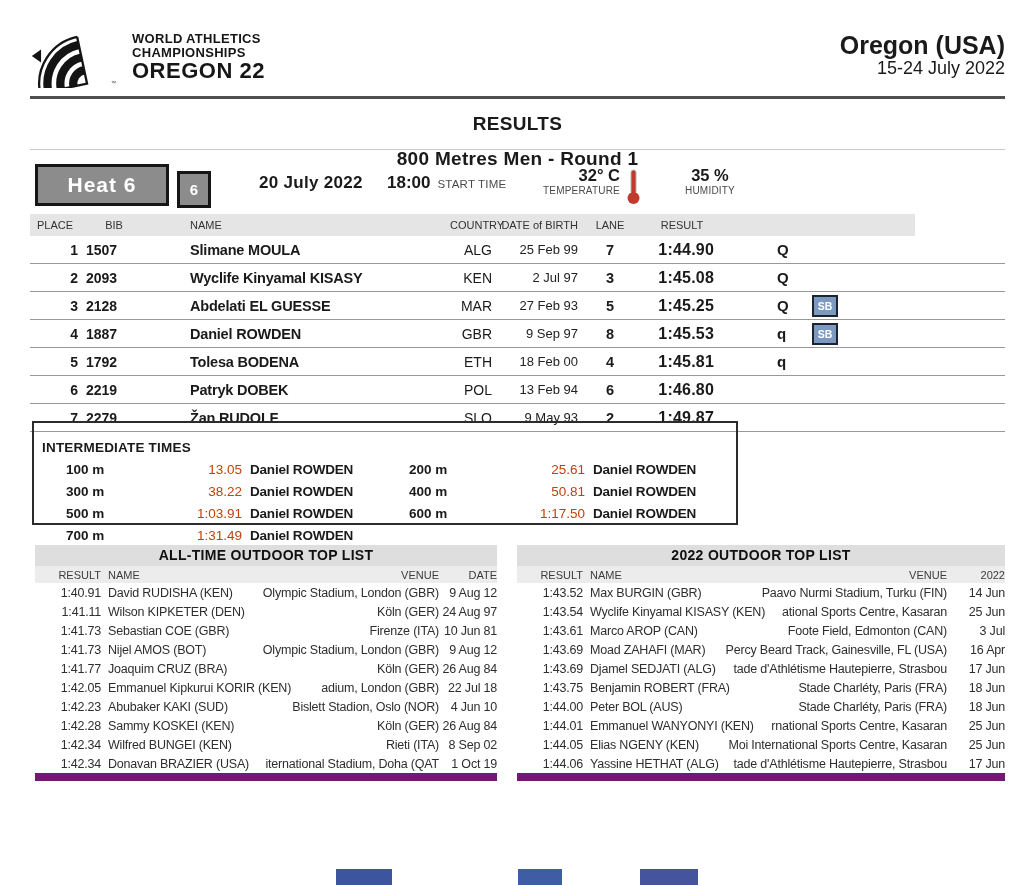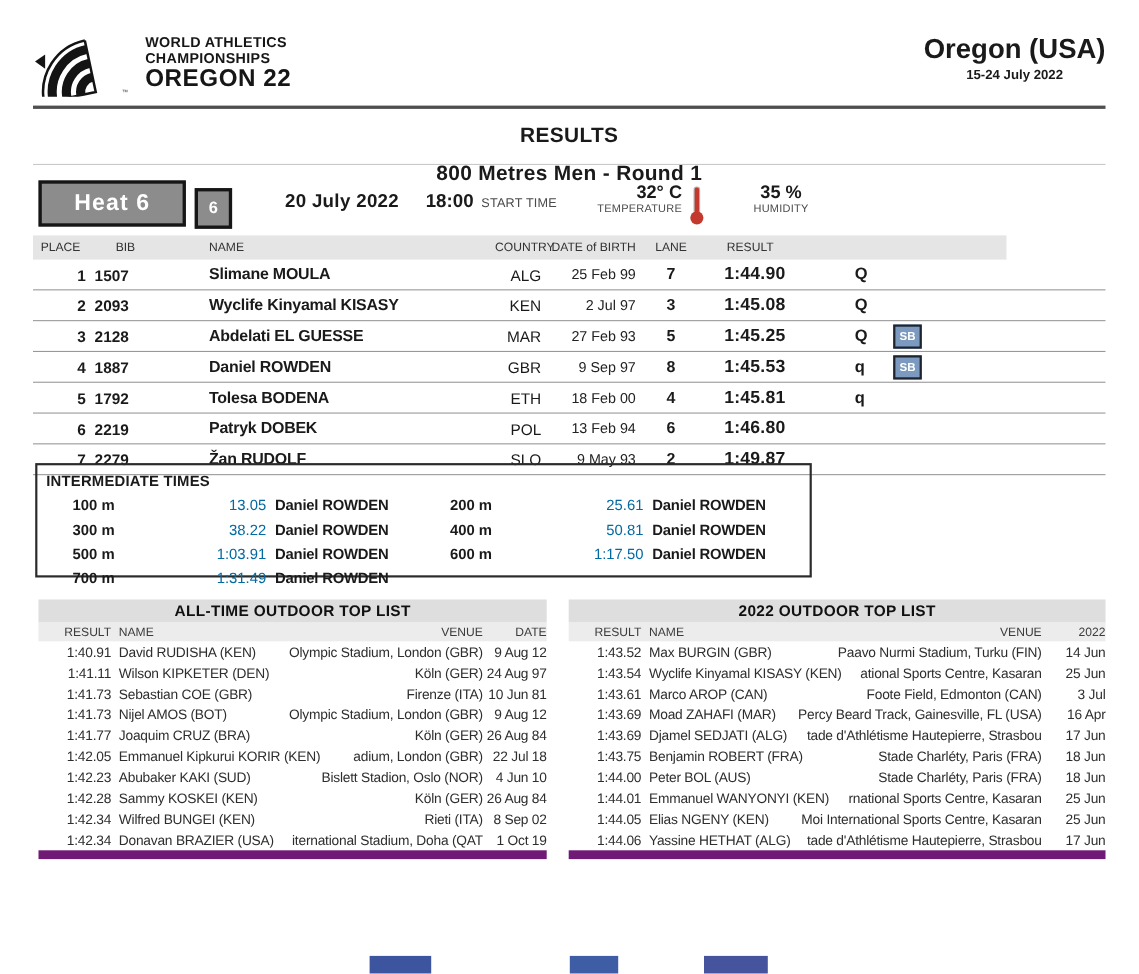--- a/index.html
+++ b/index.html
@@ -6,21 +6,21 @@
   body{width:1035px;height:885px;background:#ffffff;font-family:"Liberation Sans",sans-serif;color:#1a1a1a;position:relative;overflow:hidden;}
 
   
   .header{position:absolute;top:24px;left:30px;right:30px;height:72px;border-bottom:3px solid #4f4f4f;display:flex;align-items:flex-start;}
   .logo{display:flex;align-items:center;gap:10px;}
   .logo-text{padding-top:2px;}
   .lt-small{font-size:13px;font-weight:700;line-height:14px;letter-spacing:.3px;color:#161616;}
   .lt-big{font-size:22px;font-weight:800;line-height:22px;letter-spacing:.5px;color:#161616;}
   .hdr-right{margin-left:auto;text-align:right;padding-top:8px;}
   .loc{font-size:25px;font-weight:700;line-height:27px;}
-  .dates{font-size:12px;font-weight:700;line-height:19px;text-align:center;}
+  .dates{font-size:18px;font-weight:400;line-height:19px;}
 
   
   .title-block{position:absolute;top:100px;left:0;width:1035px;text-align:center;}
   .title-l1,.title-l2{font-size:19px;font-weight:800;line-height:23px;letter-spacing:.3px;margin-top:12px;}
   .title-rule{position:absolute;top:149px;left:30px;right:30px;height:1px;background:#c9c9c9;}
 
   
   .heat-row{position:absolute;top:162px;left:35px;right:30px;height:50px;}
   .heat-box{position:absolute;left:0;top:2px;width:128px;height:36px;background:#8c8c8c;border:3px solid #161616;color:#fff;font-size:21px;font-weight:700;letter-spacing:1px;display:flex;align-items:center;justify-content:center;}
   .heat-box-sm{position:absolute;left:142px;top:9px;width:28px;height:31px;background:#8c8c8c;border:3px solid #161616;color:#fff;font-size:15px;font-weight:700;display:flex;align-items:center;justify-content:center;}
@@ -49,26 +49,26 @@
   .c-name{padding-left:40px;font-weight:700;font-size:14.5px;letter-spacing:-.2px;}
   .c-country{text-align:right;font-size:14px;}
   .c-dob{text-align:right;font-size:13px;color:#222;}
   .c-lane{text-align:center;font-weight:700;font-size:14.5px;}
   .c-result{text-align:right;padding-right:8px;font-weight:800;font-size:16px;letter-spacing:.2px;}
   .c-qual{padding-left:55px;font-weight:700;font-size:15px;}
   .c-badge{padding-left:12px;}
   .sb{display:inline-block;width:22px;height:18px;background:#7c99bf;border:2px solid #1d2430;color:#fff;font-size:10.5px;font-weight:700;text-align:center;line-height:18px;}
 
   
-  .inter{position:absolute;top:421px;left:32px;width:706px;height:104px;border:2px solid #2b2b2b;padding:7px 8px;box-sizing:border-box;}
+  .inter{position:absolute;top:421px;left:32px;width:706px;height:104px;border:2px solid #2b2b2b;padding:17px 8px;box-sizing:border-box;}
   .inter-title{font-size:13.5px;font-weight:800;letter-spacing:.2px;}
   .inter-grid{display:grid;grid-template-columns:1fr 1fr;margin-top:3px;}
   .split{display:grid;grid-template-columns:72px 104px auto;height:22px;align-items:center;padding-left:24px;font-size:13.5px;}
   .sp-d{font-weight:700;}
-  .sp-t{text-align:right;color:#0369a1;}
+  .sp-t{text-align:right;color:#c2410c;}
   .sp-n{font-weight:700;padding-left:8px;letter-spacing:-.2px;}
 
   
   .toplist{position:absolute;top:545px;border-bottom:8px solid #701a75;}
   .tl-left{left:35px;width:462px;}
   .tl-right{left:517px;width:488px;}
   .tl-title{height:21px;background:#dedede;font-size:14px;font-weight:800;text-align:center;line-height:21px;letter-spacing:.3px;color:#101010;}
   .tl-head{height:17px;background:#ececec;display:flex;align-items:center;font-size:11px;color:#3c3c3c;}
   .tl-row{display:flex;align-items:center;height:19px;font-size:12.5px;color:#2e2e2e;white-space:nowrap;letter-spacing:-.2px;}
   .col-result{width:66px;text-align:right;flex:0 0 auto;}

